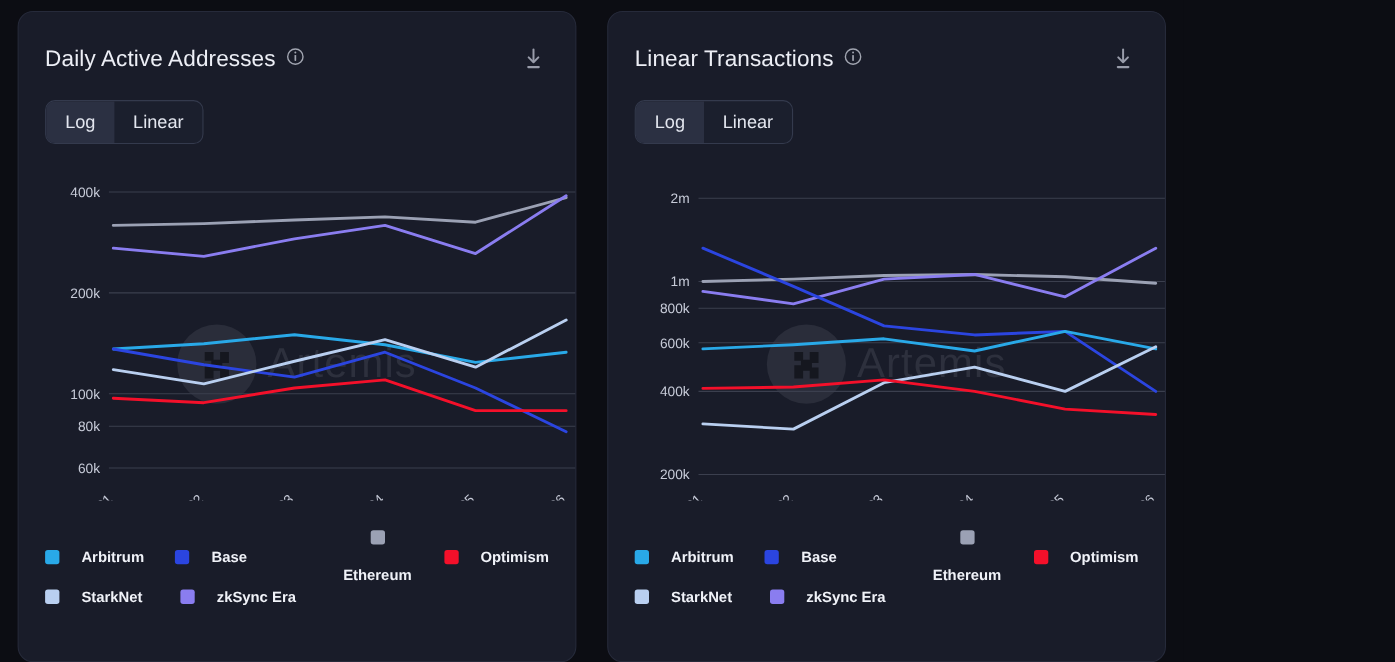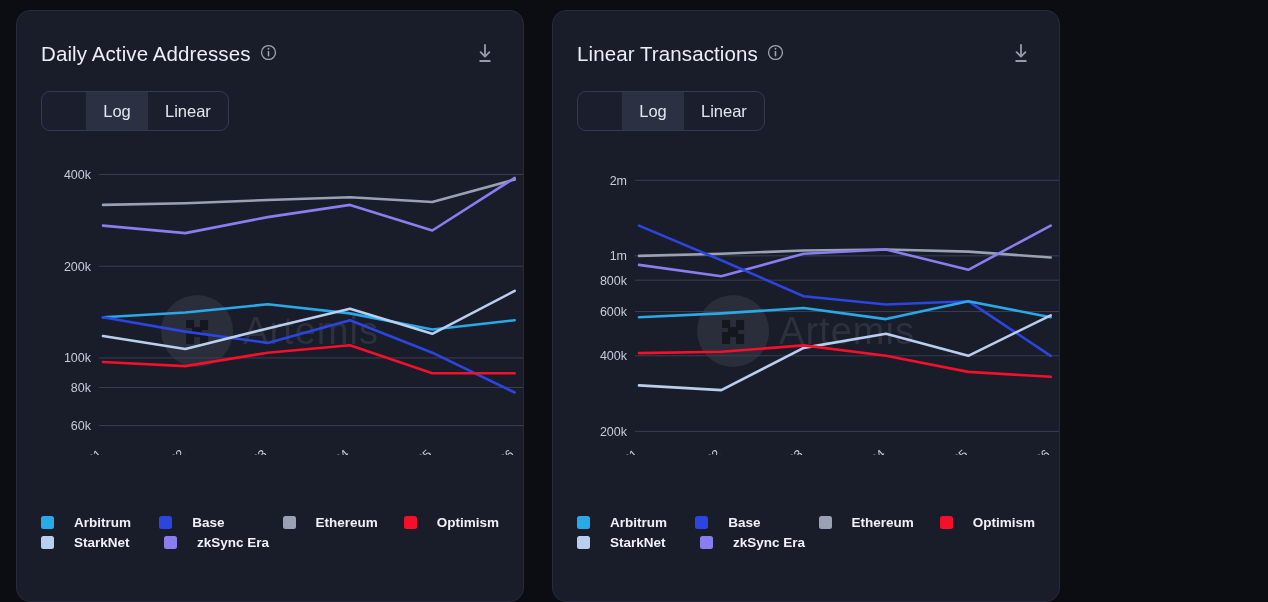--- a/index.html
+++ b/index.html
@@ -47,21 +47,20 @@
     cursor: pointer; opacity: .8;
   }
   .toggle {
     margin-top: 20px;
     display: inline-flex;
     border: 1px solid #343a4d;
     border-radius: 9px;
     overflow: hidden;
     height: 40px;
     background: #1b1f2d;
-    padding-left: 44px;
   }
   .toggle-seg {
     padding: 0 17px;
     display: flex; align-items: center; justify-content: center;
     font-size: 16.5px;
     color: #e3e6ef;
     cursor: pointer;
     background: transparent;
     min-width: 62px;
   }
@@ -109,21 +108,21 @@
     left: 24px; right: 24px;
     bottom: 46px;
   }
   .legend-row { display: flex; margin-bottom: 5px; }
   .legend-item {
     display: flex; align-items: center; gap: 20px;
     font-size: 13.5px; font-weight: bold; color: #f0f2f8;
     cursor: pointer;
   }
   .swatch { width: 13px; height: 13px; border-radius: 2.5px; flex: none; }
-  .lg-c0 { width: 123px; } .lg-c1 { width: 128px; } .lg-c2 { width: 126px; }
+  .lg-c0 { width: 123px; } .lg-c1 { width: 128px; } .lg-c2 { width: 126px; flex-direction: column; }
 </style>
 </head>
 <body>
 
 <div class="page">
 
   <div class="card">
     <div class="card-head">
       <div class="title-wrap">
         <span class="card-title">Daily Active Addresses</span>

